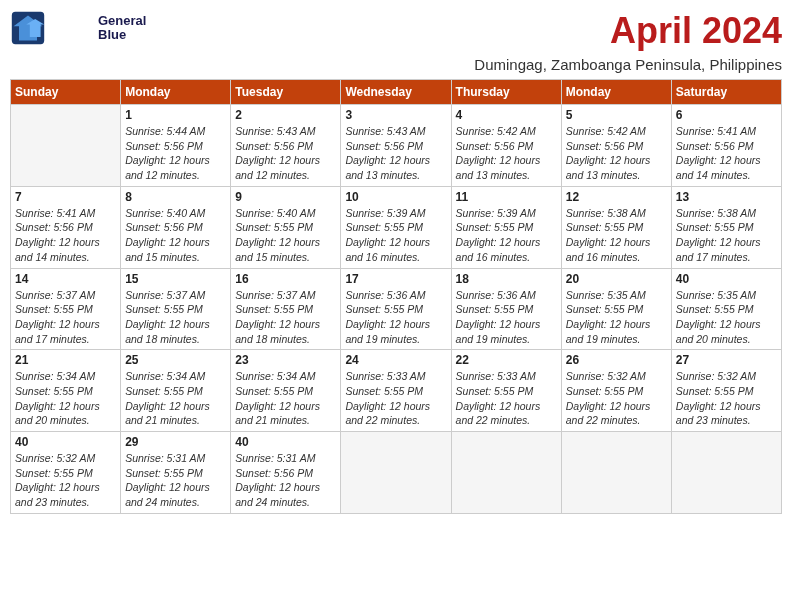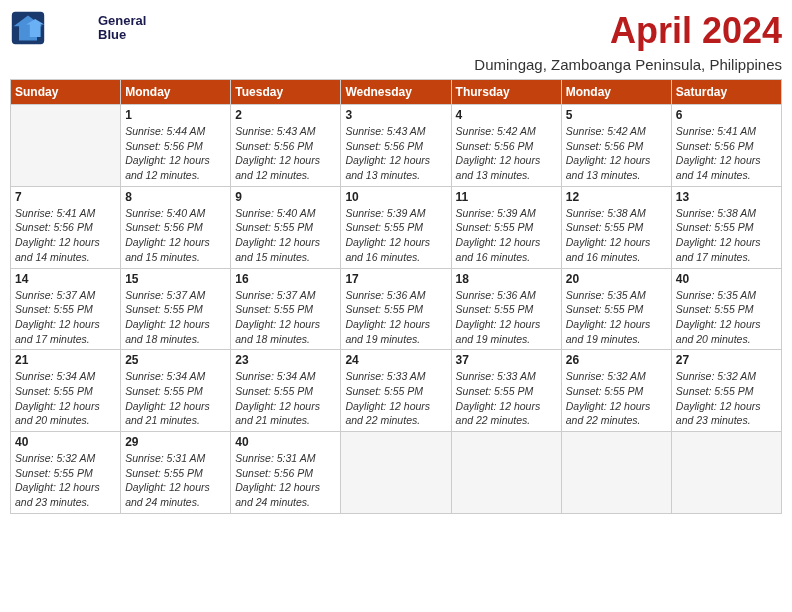--- a/index.html
+++ b/index.html
@@ -294,21 +294,21 @@
 and 21 minutes.</div>
         </td>
         <td>
           <span class="day-num">24</span>
           <div class="day-info" style="white-space: pre-line;">Sunrise: 5:33 AM
 Sunset: 5:55 PM
 Daylight: 12 hours
 and 22 minutes.</div>
         </td>
         <td>
-          <span class="day-num">37</span>
+          <span class="day-num">22</span>
           <div class="day-info" style="white-space: pre-line;">Sunrise: 5:33 AM
 Sunset: 5:55 PM
 Daylight: 12 hours
 and 22 minutes.</div>
         </td>
         <td>
           <span class="day-num">26</span>
           <div class="day-info" style="white-space: pre-line;">Sunrise: 5:32 AM
 Sunset: 5:55 PM
 Daylight: 12 hours

